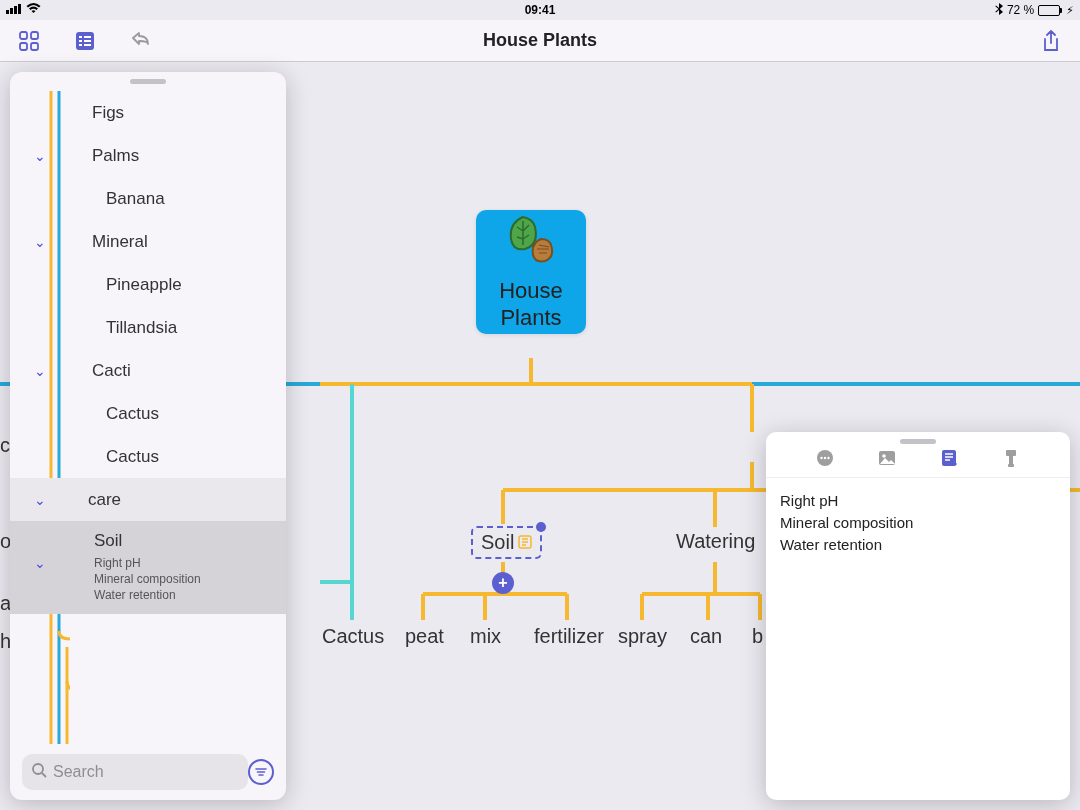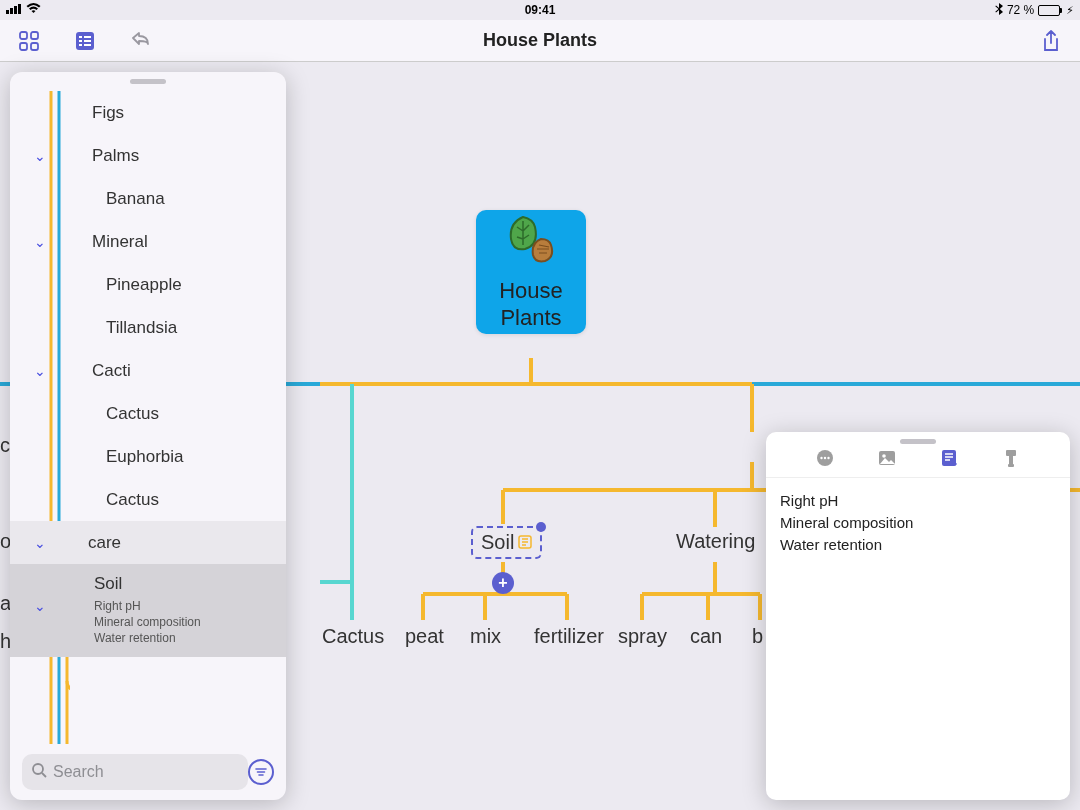--- a/index.html
+++ b/index.html
@@ -243,23 +243,20 @@
         <span>Tillandsia</span>
       </div>
     <div class="tree-row indent-1">
         <span class="chevron">⌄</span>
         <span>Cacti</span>
       </div>
     <div class="tree-row indent-2">
         <span>Cactus</span>
       </div>
     <div class="tree-row indent-2">
-        <span>Euphorbia</span>
-      </div>
-    <div class="tree-row indent-2">
         <span>Cactus</span>
       </div>
     <div class="tree-row muted" style="padding-left:78px;">
         <span class="chevron">⌄</span>
         <span>care</span>
       </div>
     <div class="tree-row selected" style="padding-left:84px;">
       <span class="chevron" style="top:34px;">⌄</span>
       <span>Soil</span>
       <span class="sub" style="white-space:pre-line;">Right pH

